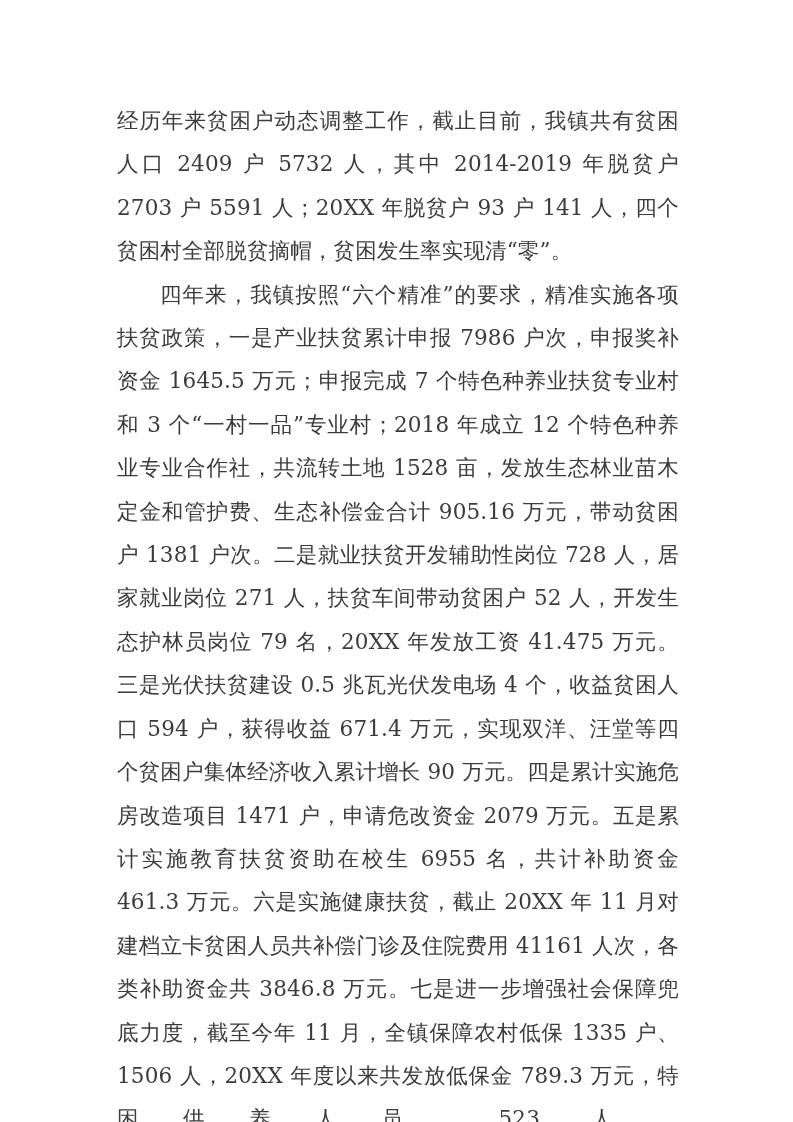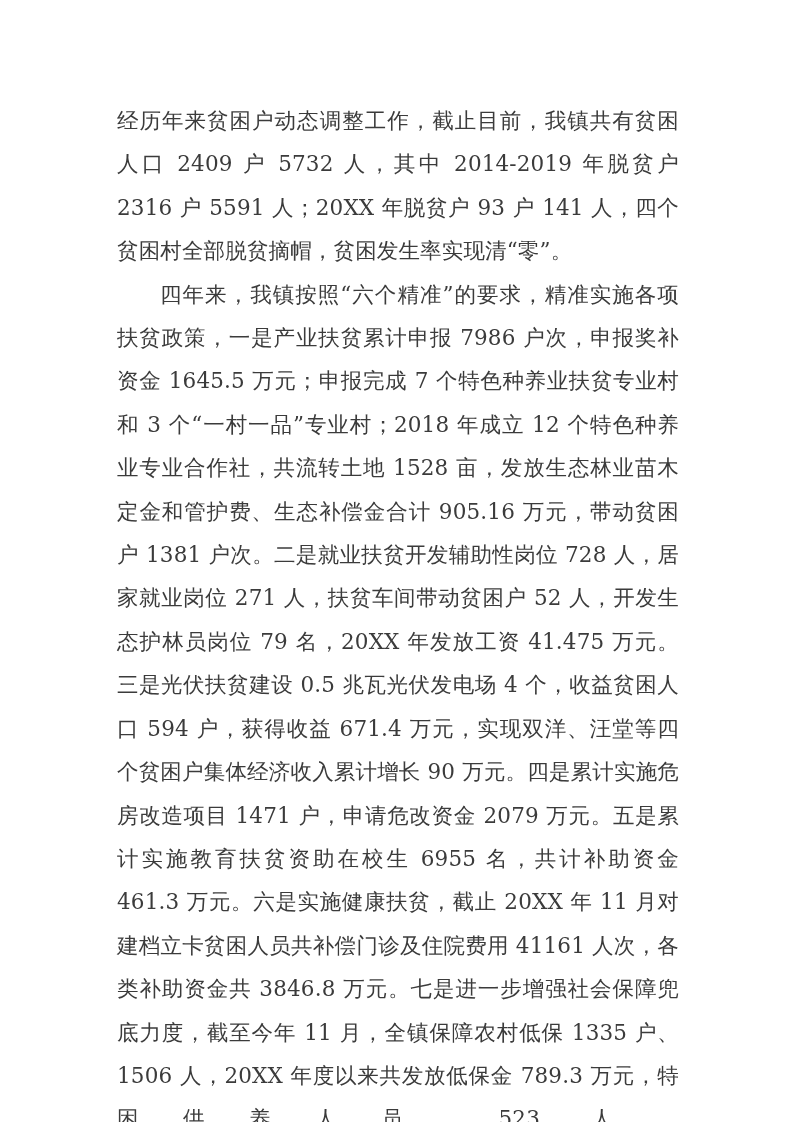--- a/index.html
+++ b/index.html
@@ -58,19 +58,19 @@
     text-align-last: justify;
   }
 </style>
 </head>
 <body>
 
 <div id="page">
 
   <div id="doc-body">
 
-    <p class="para">经历年来贫困户动态调整工作，截止目前，我镇共有贫困人口 2409 户 5732 人，其中 2014-2019 年脱贫户 2316 户 5591 人；20XX 年脱贫户 93 户 141 人，四个贫困村全部脱贫摘帽，贫困发生率实现清“零”。</p>
+    <p class="para">经历年来贫困户动态调整工作，截止目前，我镇共有贫困人口 2409 户 5732 人，其中 2014-2019 年脱贫户 2703 户 5591 人；20XX 年脱贫户 93 户 141 人，四个贫困村全部脱贫摘帽，贫困发生率实现清“零”。</p>
 
     <p class="para indent continues">四年来，我镇按照“六个精准”的要求，精准实施各项扶贫政策，一是产业扶贫累计申报 7986 户次，申报奖补资金 1645.5 万元；申报完成 7 个特色种养业扶贫专业村和 3 个“一村一品”专业村；2018 年成立 12 个特色种养业专业合作社，共流转土地 1528 亩，发放生态林业苗木定金和管护费、生态补偿金合计 905.16 万元，带动贫困户 1381 户次。二是就业扶贫开发辅助性岗位 728 人，居家就业岗位 271 人，扶贫车间带动贫困户 52 人，开发生态护林员岗位 79 名，20XX 年发放工资 41.475 万元。三是光伏扶贫建设 0.5 兆瓦光伏发电场 4 个，收益贫困人口 594 户，获得收益 671.4 万元，实现双洋、汪堂等四个贫困户集体经济收入累计增长 90 万元。四是累计实施危房改造项目 1471 户，申请危改资金 2079 万元。五是累计实施教育扶贫资助在校生 6955 名，共计补助资金 461.3 万元。六是实施健康扶贫，截止 20XX 年 11 月对建档立卡贫困人员共补偿门诊及住院费用 41161 人次，各类补助资金共 3846.8 万元。七是进一步增强社会保障兜底力度，截至今年 11 月，全镇保障农村低保 1335 户、1506 人，20XX 年度以来共发放低保金 789.3 万元，特困供养人员 523 人，</p>
 
   </div>
 
 </div>
 
 </body></html>

